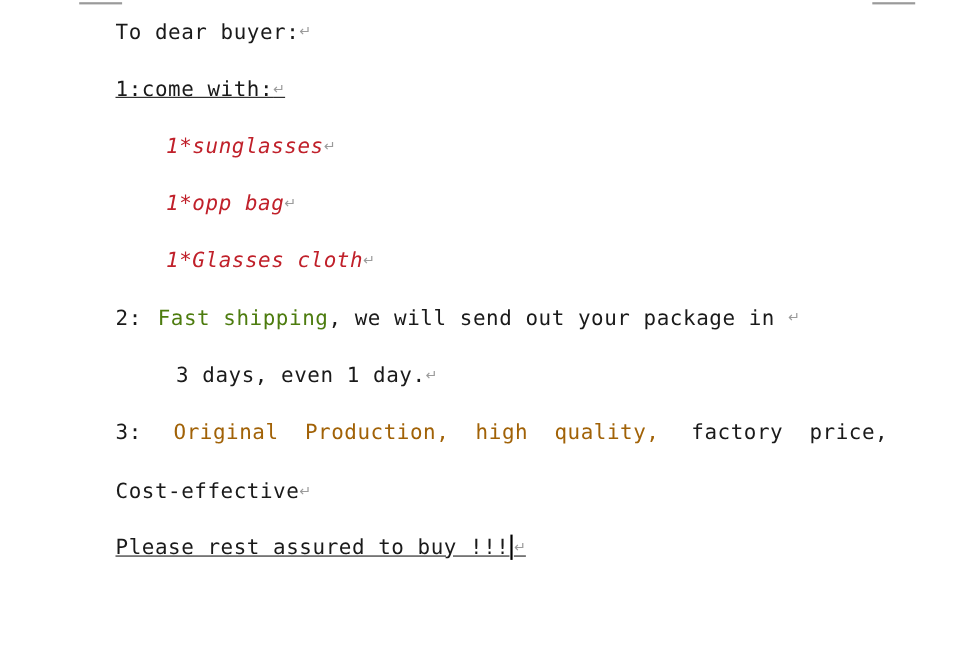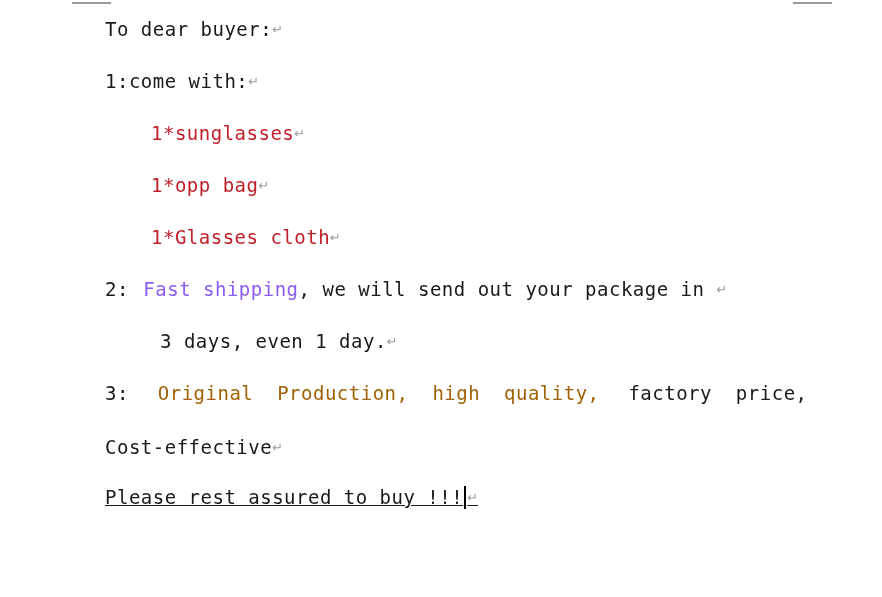--- a/index.html
+++ b/index.html
@@ -42,36 +42,36 @@
     position: absolute;
     white-space: pre;
     font-family: "DejaVu Sans Mono", "Liberation Mono", monospace;
     font-size: 19px;
     line-height: 22px;
     color: #1a1a1a;
     letter-spacing: 0.5px;
   }
 
   .line.lvl0 { left: 105px; }
-  .line.lvl1 { left: 151px; }
+  .line.lvl1 { left: 151px; font-style: italic; }
   .line.lvl2 { left: 160px; }
 
   .ln-1 { top: 18px; }
-  .ln-2 { top: 70px; }
+  .ln-2 { top: 70px; text-decoration: underline; }
   .ln-3 { top: 122px; }
   .ln-4 { top: 174px; }
   .ln-5 { top: 226px; }
   .ln-6 { top: 278px; }
   .ln-7 { top: 330px; }
   .ln-8 { top: 382px; }
   .ln-9 { top: 436px; }
   .ln-10 { top: 486px; text-decoration: underline; }
 
   .run-red    { color: #c0202a; }
-  .run-blue   { color: #8b5cf6; }
+  .run-blue   { color: #4d7c0f; }
   .run-orange { color: #a16207; }
   .run-black  { color: #1a1a1a; }
 
   
   .para-mark {
     color: #9b9b9b;
     font-size: 13px;
     font-family: "DejaVu Sans", "Liberation Sans", sans-serif;
     letter-spacing: 0;
     vertical-align: 2px;

